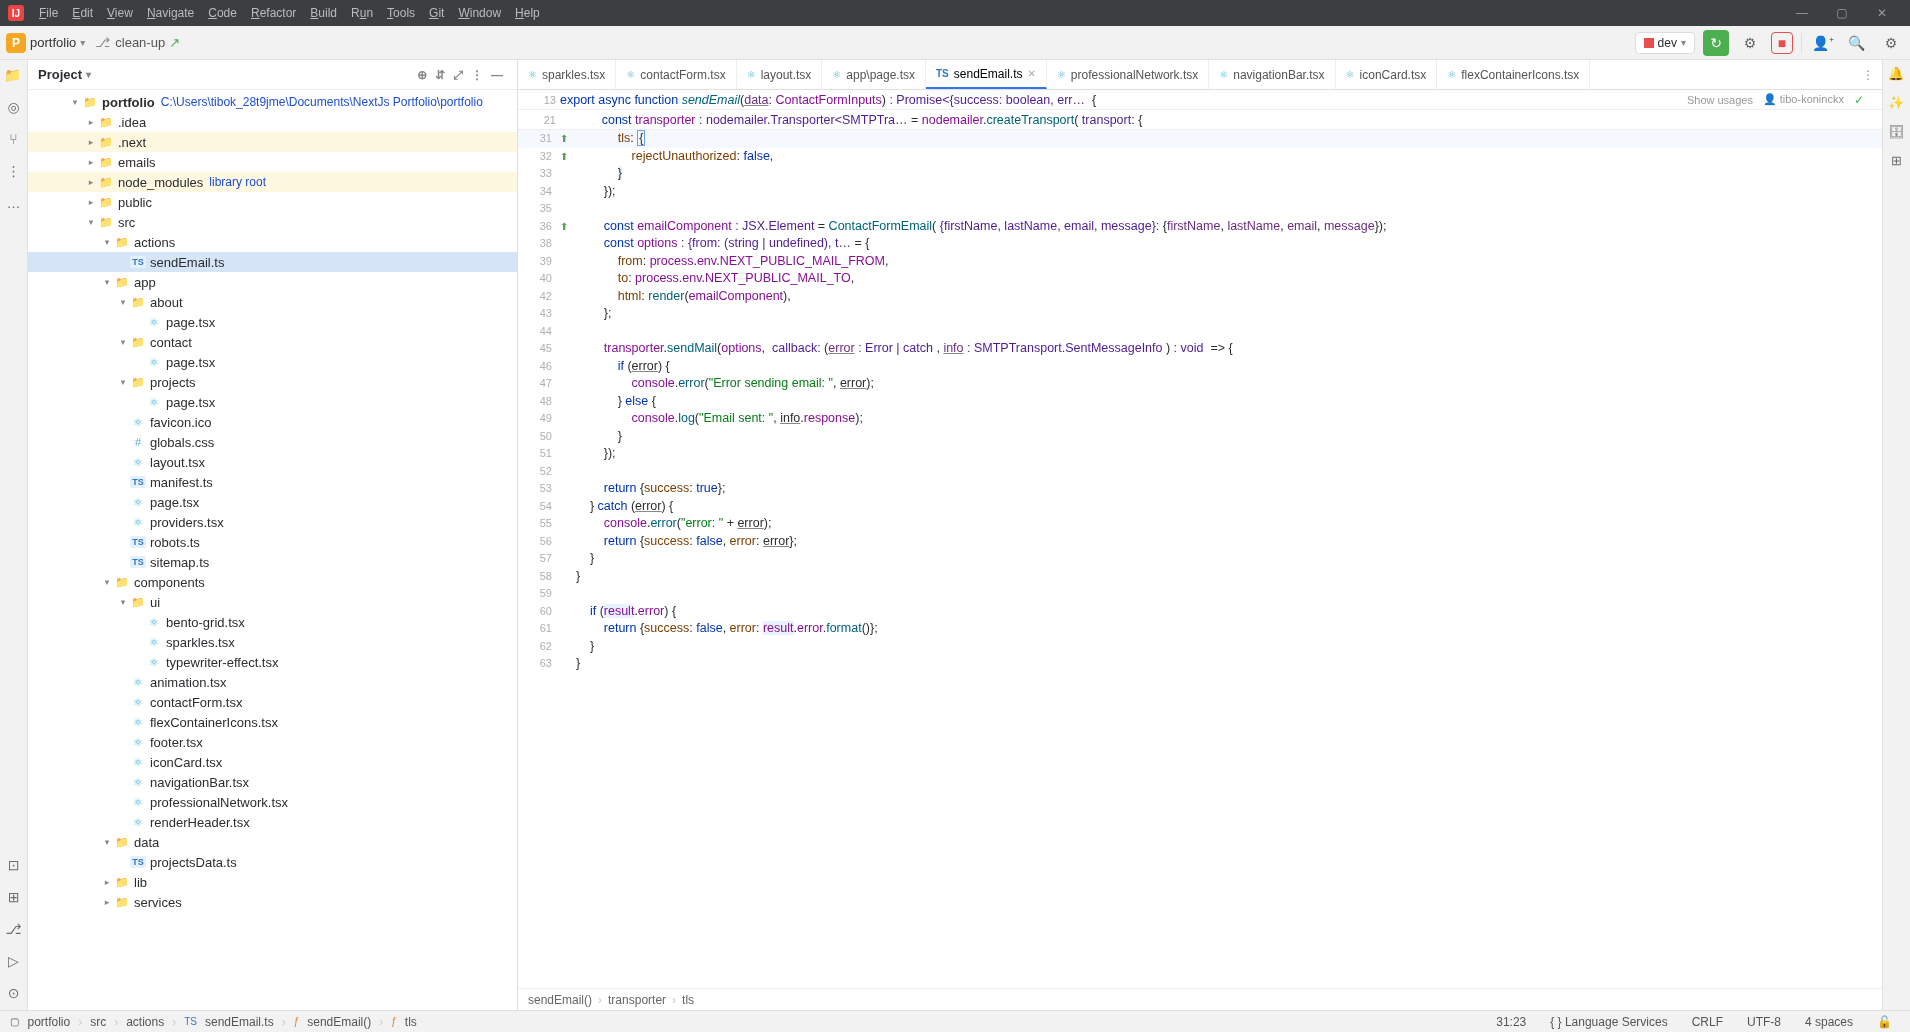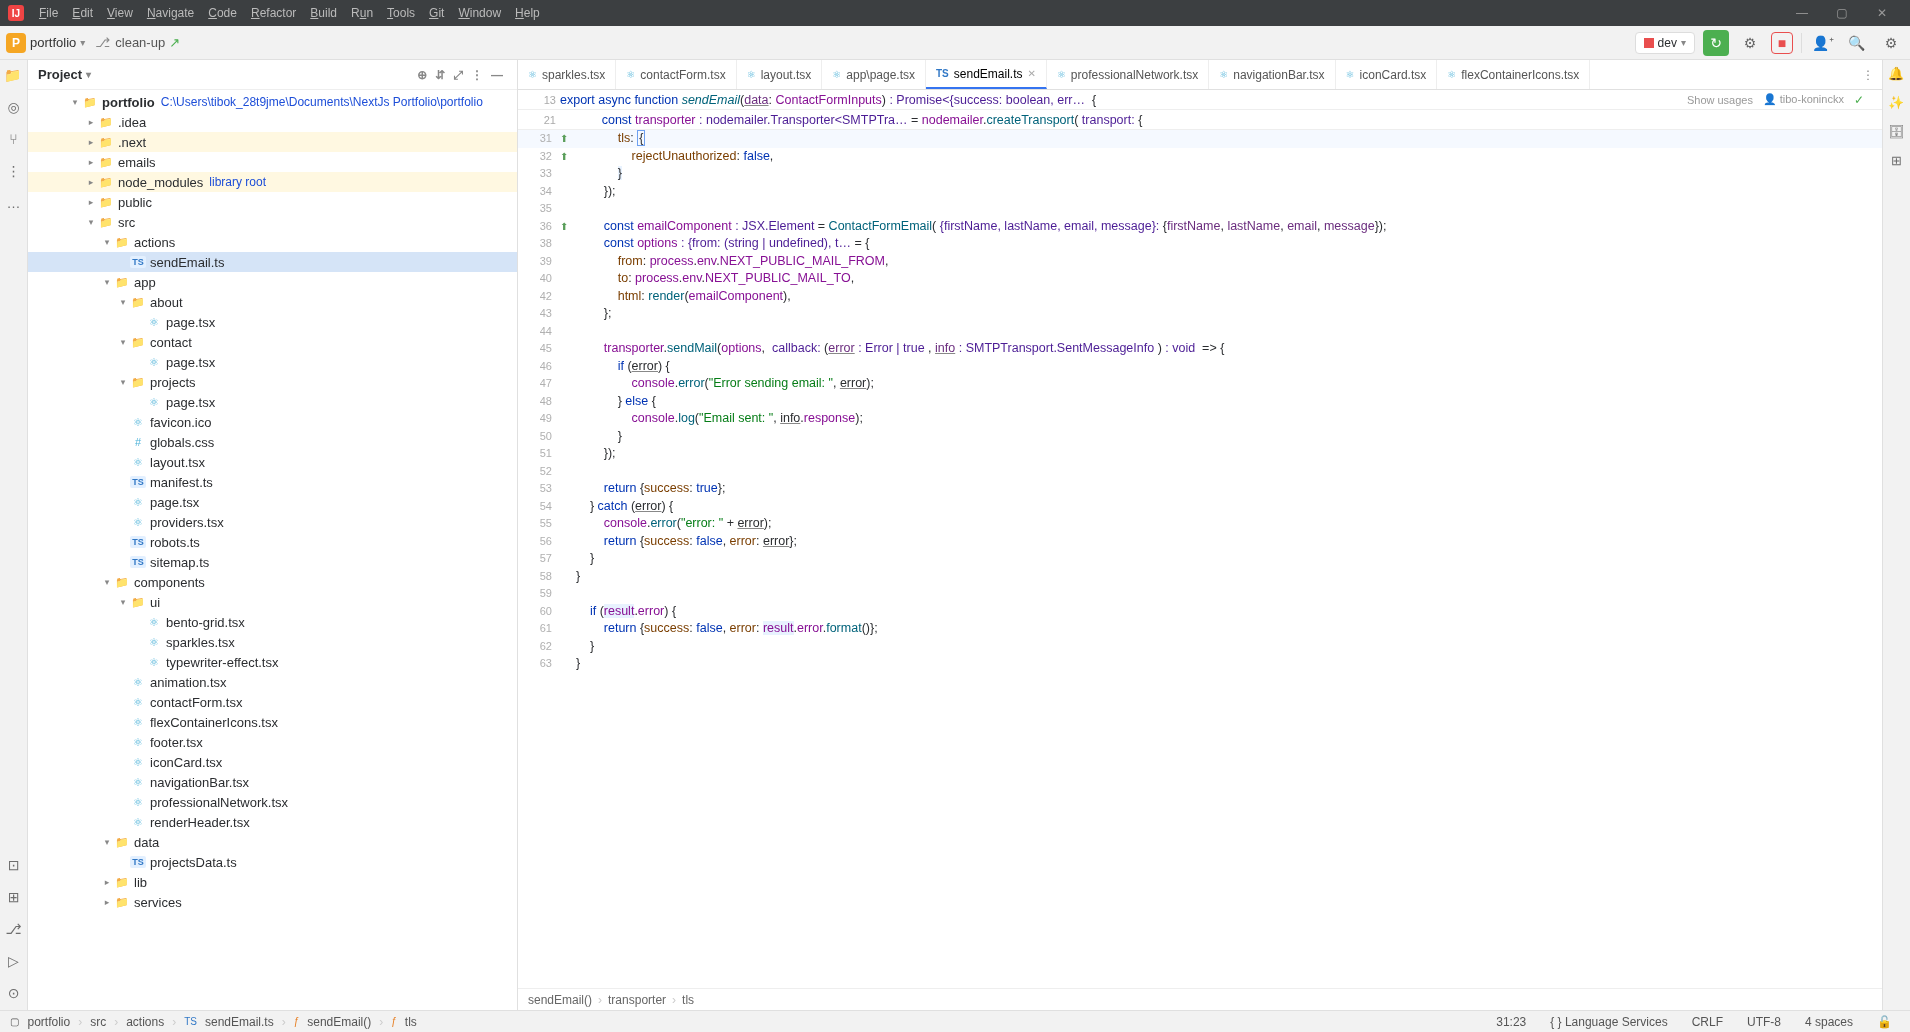--- a/index.html
+++ b/index.html
@@ -511,21 +511,21 @@
           <div class="c">        };</div>
         </div>
       <div class="code-line">
           <div class="gut">44</div>
           <div class="gmark"></div>
           <div class="c"> </div>
         </div>
       <div class="code-line">
           <div class="gut">45</div>
           <div class="gmark"></div>
-          <div class="c">        <span class="id">transporter</span>.<span class="call">sendMail</span>(<span class="id">options</span>, <span class="ty"> callback: </span>(<span class="und param">error</span> <span class="ty">: Error | true</span> , <span class="und param">info</span> <span class="ty">: SMTPTransport.SentMessageInfo</span> ) <span class="ty">: void</span>  =&gt; {</div>
+          <div class="c">        <span class="id">transporter</span>.<span class="call">sendMail</span>(<span class="id">options</span>, <span class="ty"> callback: </span>(<span class="und param">error</span> <span class="ty">: Error | catch</span> , <span class="und param">info</span> <span class="ty">: SMTPTransport.SentMessageInfo</span> ) <span class="ty">: void</span>  =&gt; {</div>
         </div>
       <div class="code-line">
           <div class="gut">46</div>
           <div class="gmark"></div>
           <div class="c">            <span class="kw">if</span> (<span class="und">error</span>) {</div>
         </div>
       <div class="code-line">
           <div class="gut">47</div>
           <div class="gmark"></div>
           <div class="c">                <span class="id">console</span>.<span class="call">error</span>(<span class="str">"Error sending email: "</span>, <span class="und">error</span>);</div>

